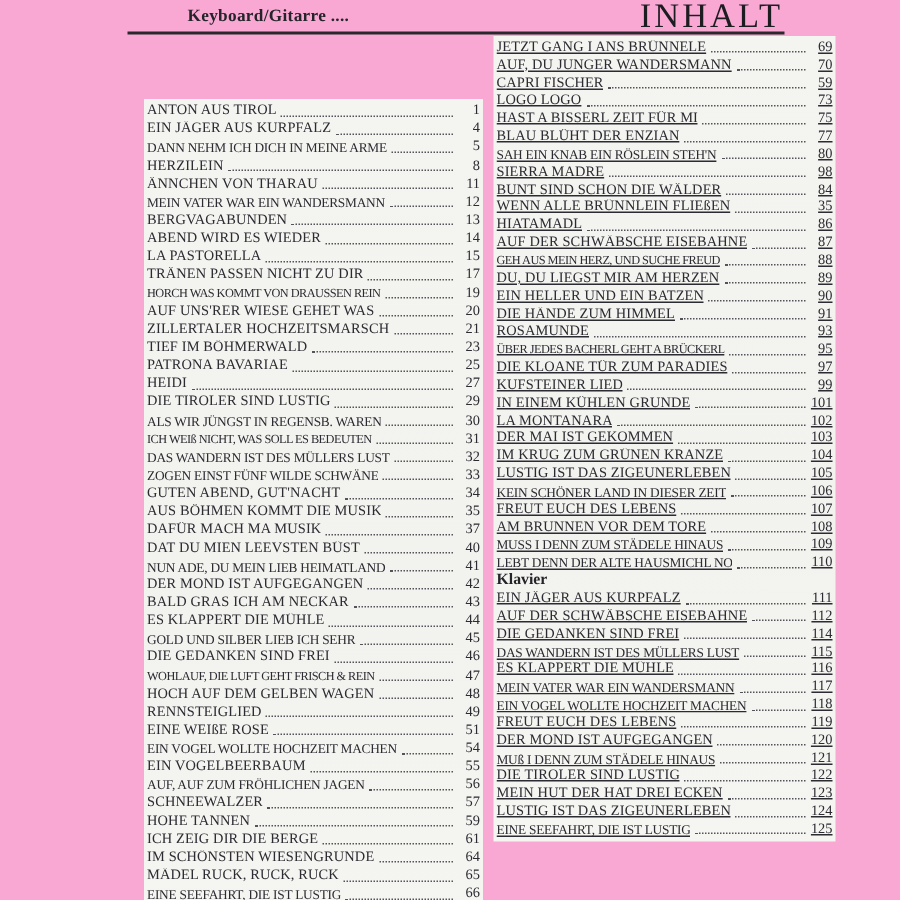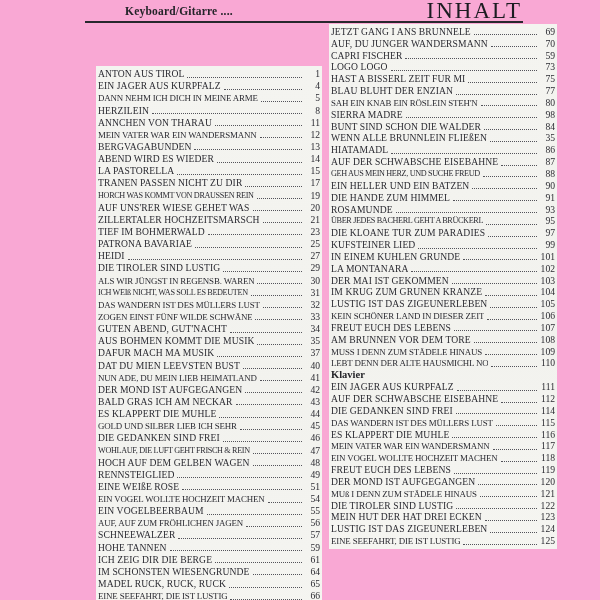--- a/index.html
+++ b/index.html
@@ -29,21 +29,21 @@
     padding:1px 2px 3px 2px;box-sizing:border-box;
   }
   .col-left{left:96px;top:29px;width:226px;margin-top:37px;}
   .col-right{left:329px;top:24px;width:228px;}
   .entry{
     display:flex;align-items:flex-end;
     font-size:9.6px;line-height:10px;
     white-space:nowrap;
   }
   .col-left .entry{height:12.15px;}
-  .col-right .entry{height:11.85px;}
+  .col-right .entry{height:11.85px;text-decoration:underline;}
   .title{flex-shrink:1;overflow:hidden;letter-spacing:0.1px;}
   .title.narrow{font-size:8.9px;letter-spacing:-0.15px;}
   .title.tight{font-size:8.2px;letter-spacing:-0.35px;}
   .leader{
     flex:1 1 auto;min-width:3px;
     border-bottom:1.5px dotted #53535a;
     margin:0 2px 1.5px 3px;
   }
   .page-num{
     flex:0 0 auto;min-width:16px;text-align:right;font-size:9.6px;
@@ -352,20 +352,25 @@
         <span class="title">AUF DER SCHWÄBSCHE EISEBAHNE</span>
         <span class="leader"></span>
         <span class="page-num">87</span>
       </div>
       <div class="entry">
         <span class="title tight">GEH AUS MEIN HERZ, UND SUCHE FREUD</span>
         <span class="leader"></span>
         <span class="page-num">88</span>
       </div>
       <div class="entry">
+        <span class="title">DU, DU LIEGST MIR AM HERZEN</span>
+        <span class="leader"></span>
+        <span class="page-num">89</span>
+      </div>
+      <div class="entry">
         <span class="title">EIN HELLER UND EIN BATZEN</span>
         <span class="leader"></span>
         <span class="page-num">90</span>
       </div>
       <div class="entry">
         <span class="title">DIE HÄNDE ZUM HIMMEL</span>
         <span class="leader"></span>
         <span class="page-num">91</span>
       </div>
       <div class="entry">

